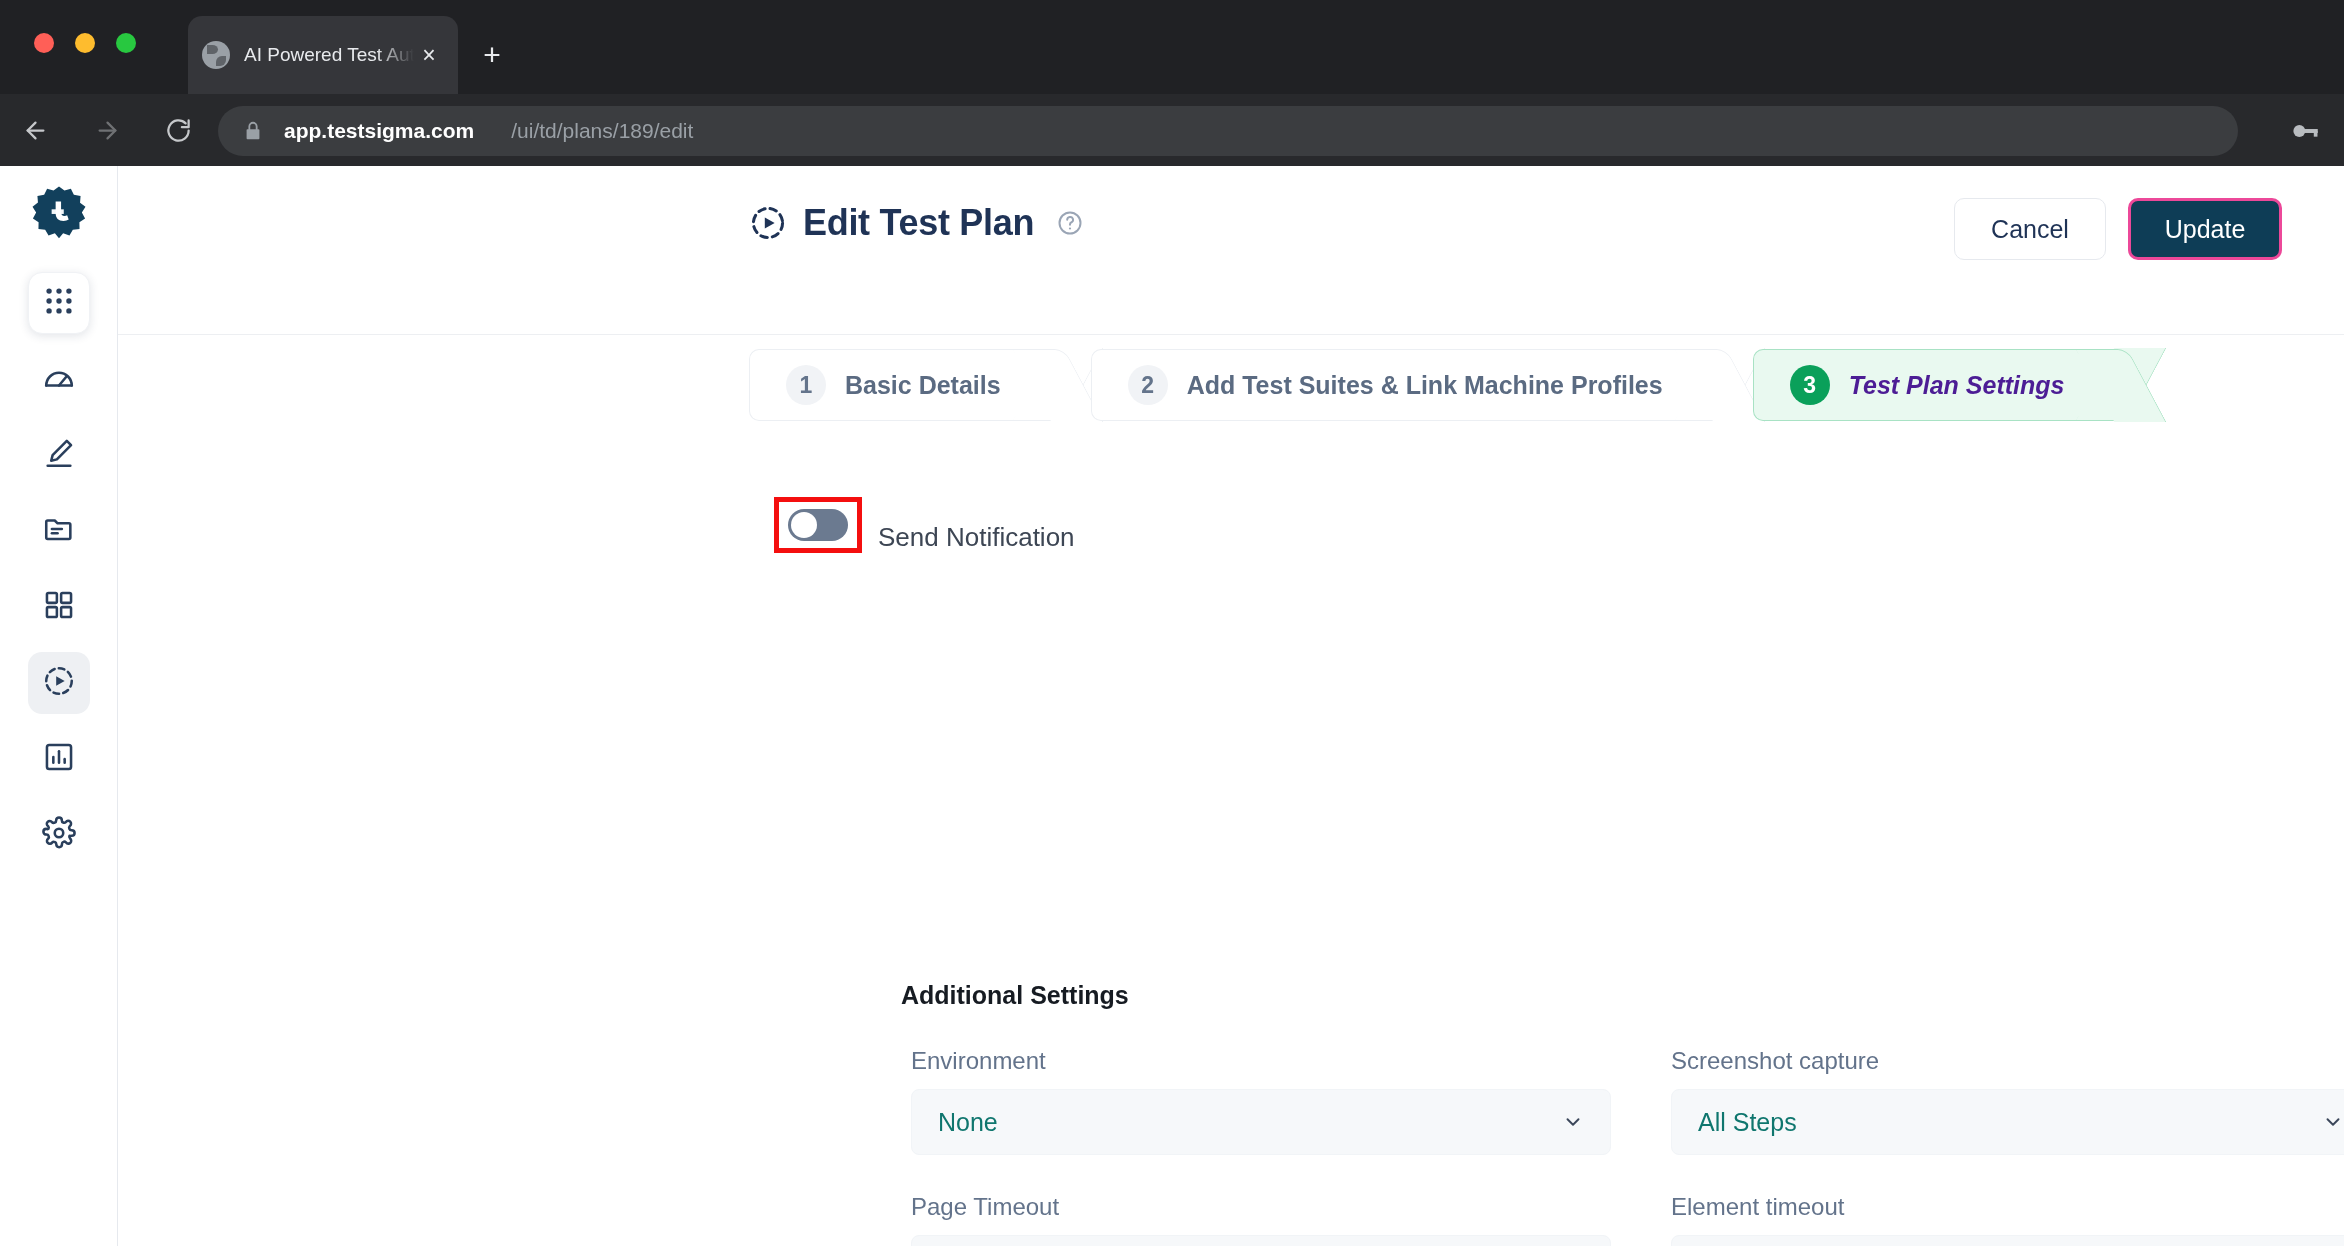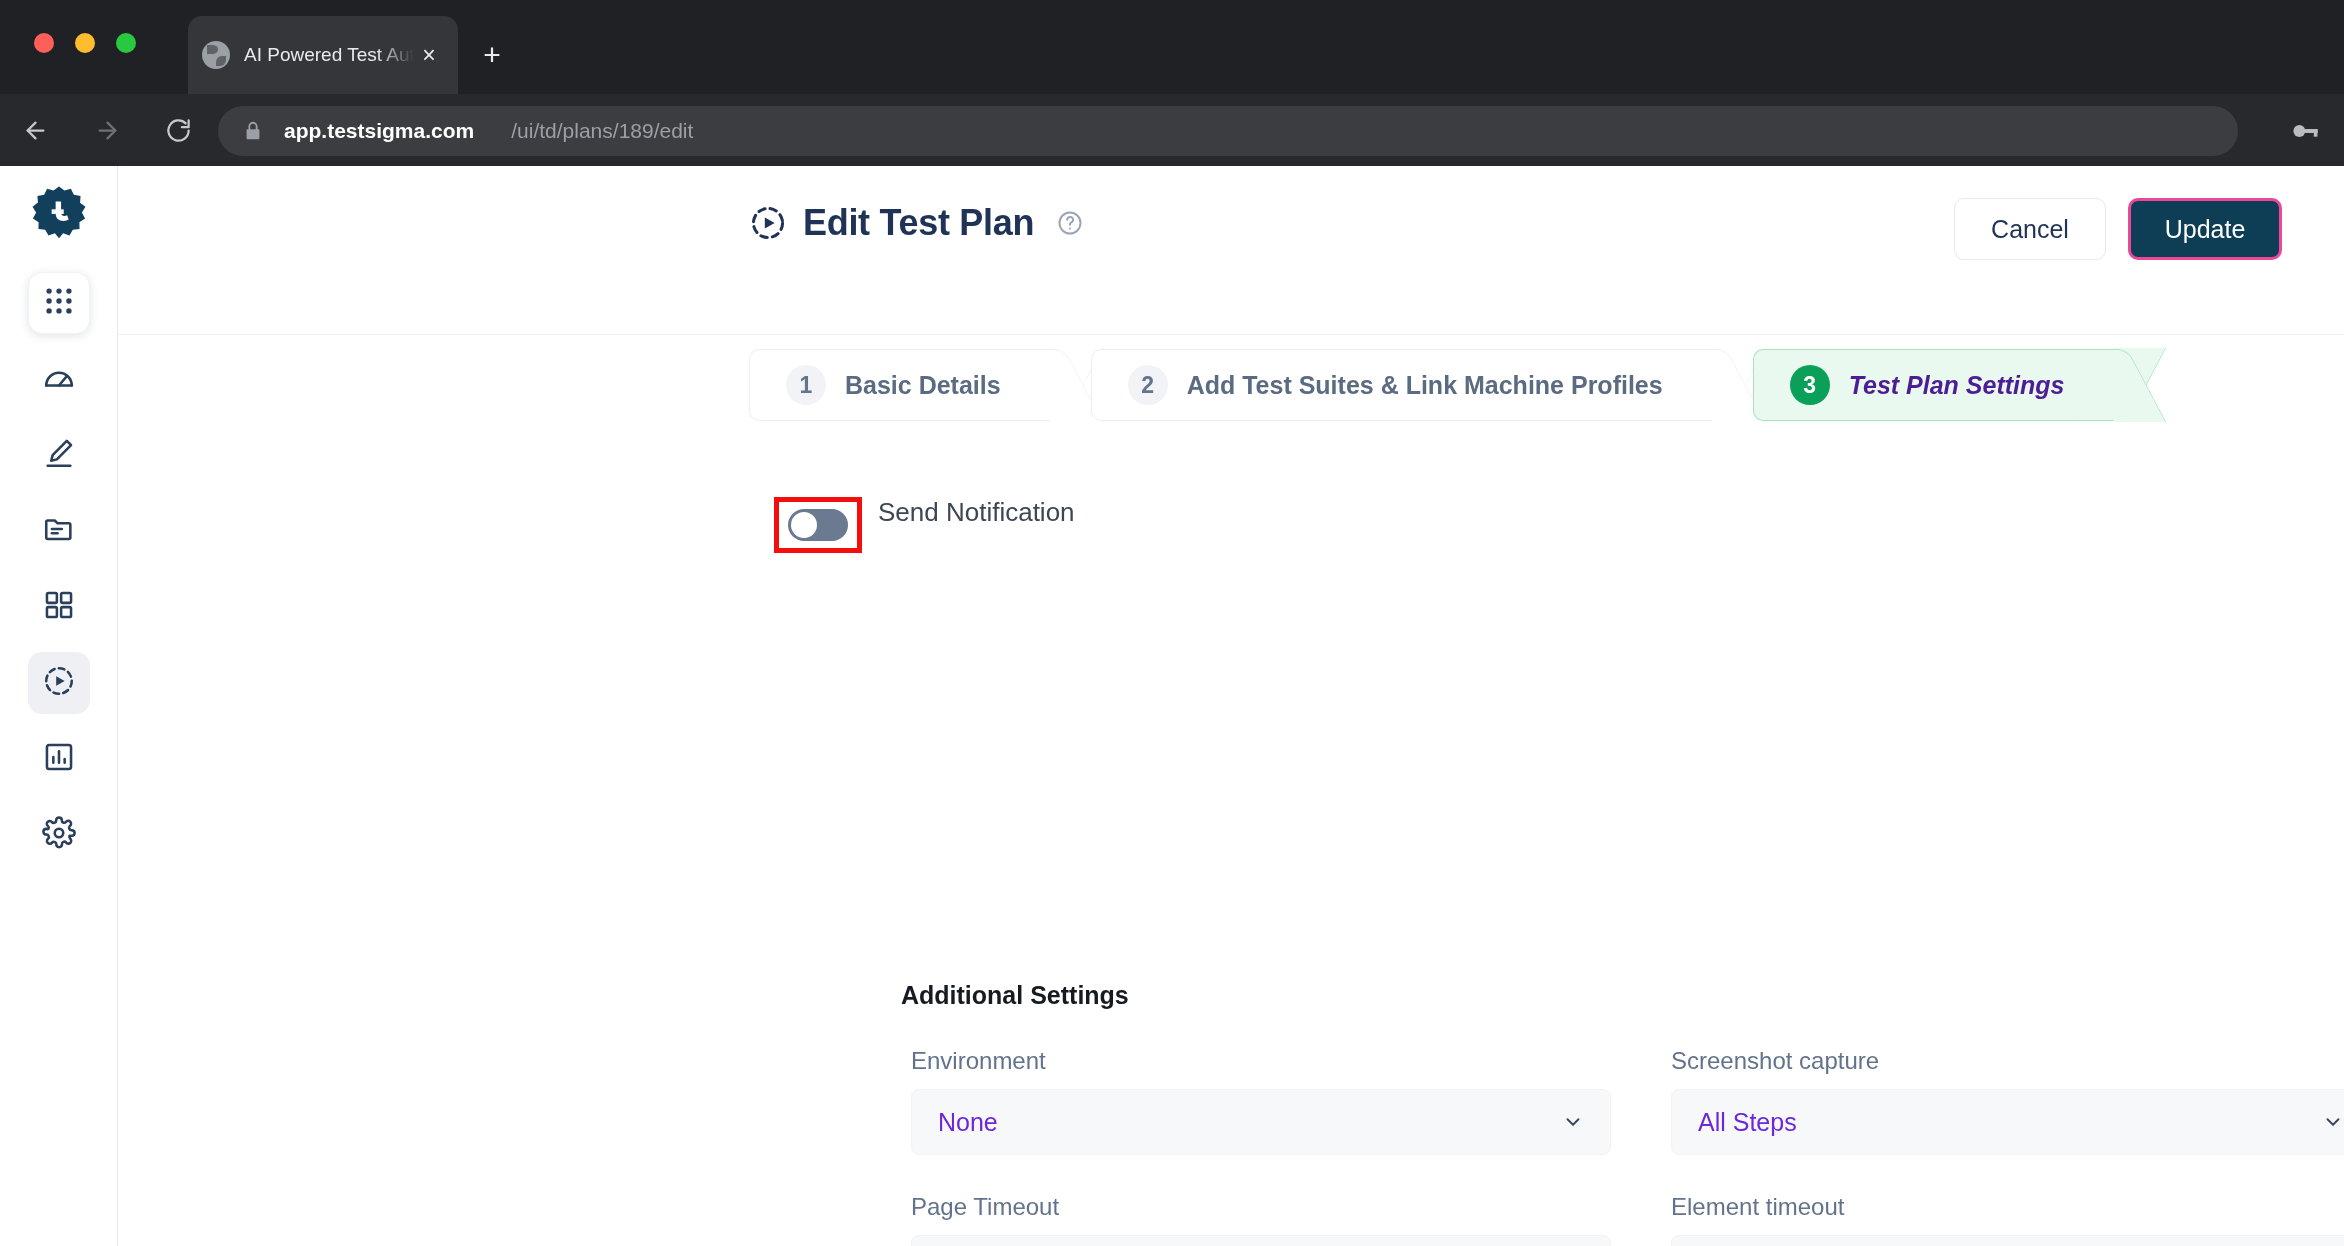--- a/index.html
+++ b/index.html
@@ -219,21 +219,21 @@
   }
   .step.active { background: #e9f9f0; border-color: #a8e2c4; }
   .step.active::after { background: #e9f9f0; border-top-color: #a8e2c4; border-right-color: #a8e2c4; }
   .step.active::before { background: #e9f9f0; border-bottom-color: #a8e2c4; border-right-color: #a8e2c4; }
   .step.active .step-badge { background: #0aa05a; color: #ffffff; }
   .step.active .step-label { color: #4c1d95; font-style: italic; }
 
   
   .toggle-row {
     position: absolute; left: 656px; top: 200px;
-    display: flex; align-items: flex-start;
+    display: flex; align-items: flex-end;
   }
   .toggle-highlight {
     border: 5px solid #f40f0f;
     padding: 7px 9px;
     display: flex; align-items: center; justify-content: center;
   }
   .toggle {
     width: 60px; height: 32px; border-radius: 16px;
     background: #6b7a90; position: relative; cursor: pointer;
   }
@@ -262,21 +262,21 @@
   }
   .field-label {
     font-size: 24px; color: #63738b; margin-bottom: 14px;
   }
   .field-box {
     height: 66px; background: #f6f8fa;
     border-radius: 8px; border: 1px solid #f1f4f7;
     display: flex; align-items: center;
     padding: 0 26px; cursor: pointer;
   }
-  .field-value { font-size: 25px; color: #6d28d9; flex: 1 1 auto; }
+  .field-value { font-size: 25px; color: #0f766e; flex: 1 1 auto; }
   .caret { width: 22px; height: 22px; color: #3b475a; flex: 0 0 auto; }
 </style>
 </head>
 <body>
 
 <div class="browser">
   <div class="purple-edge"></div>
 
   <div class="tabstrip">
     <div class="traffic">

